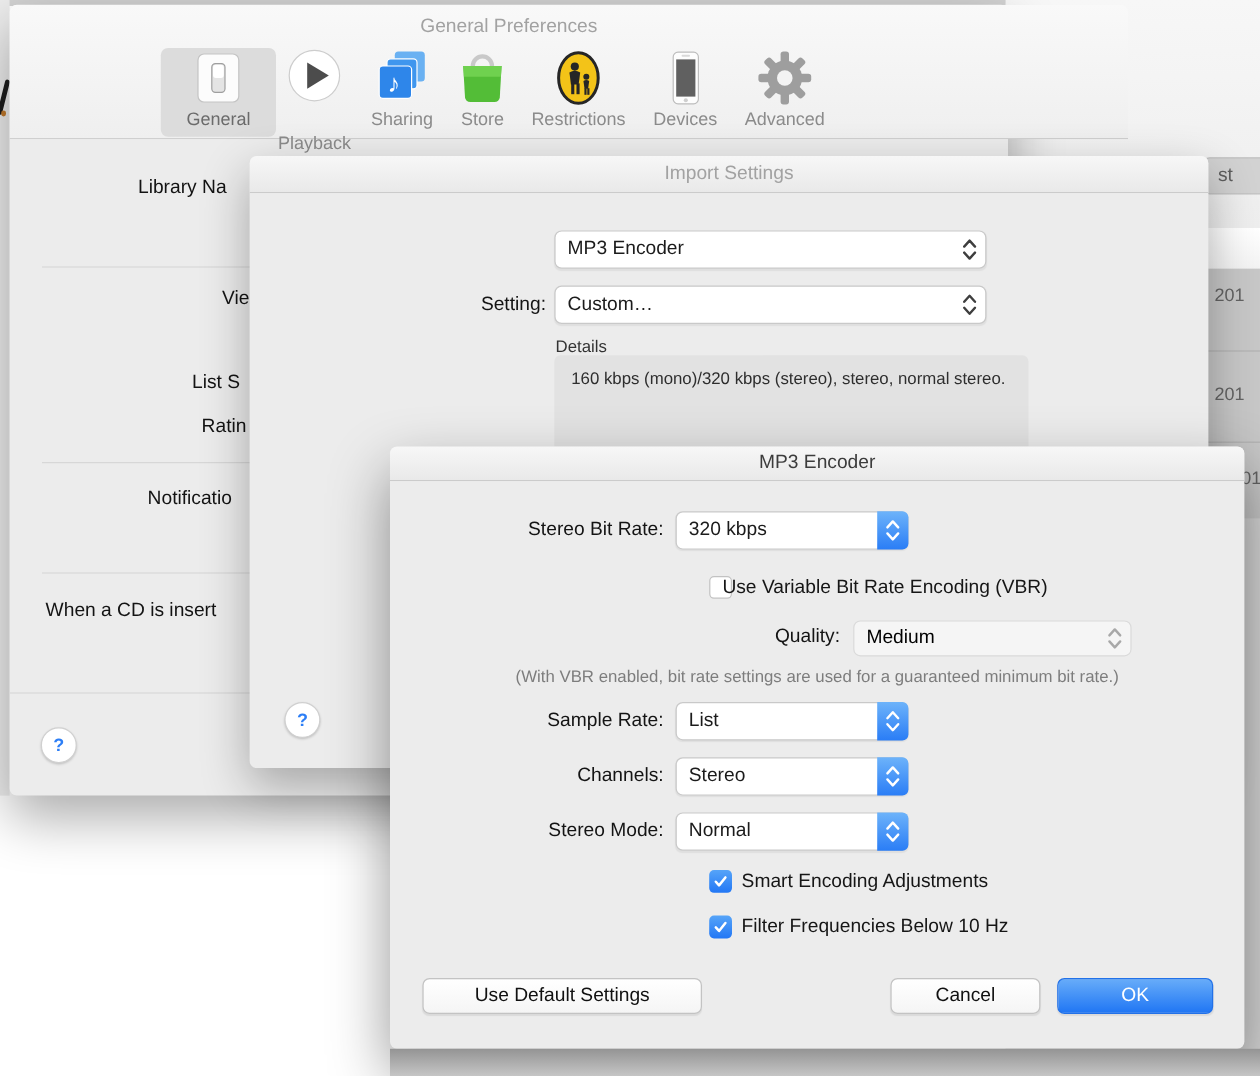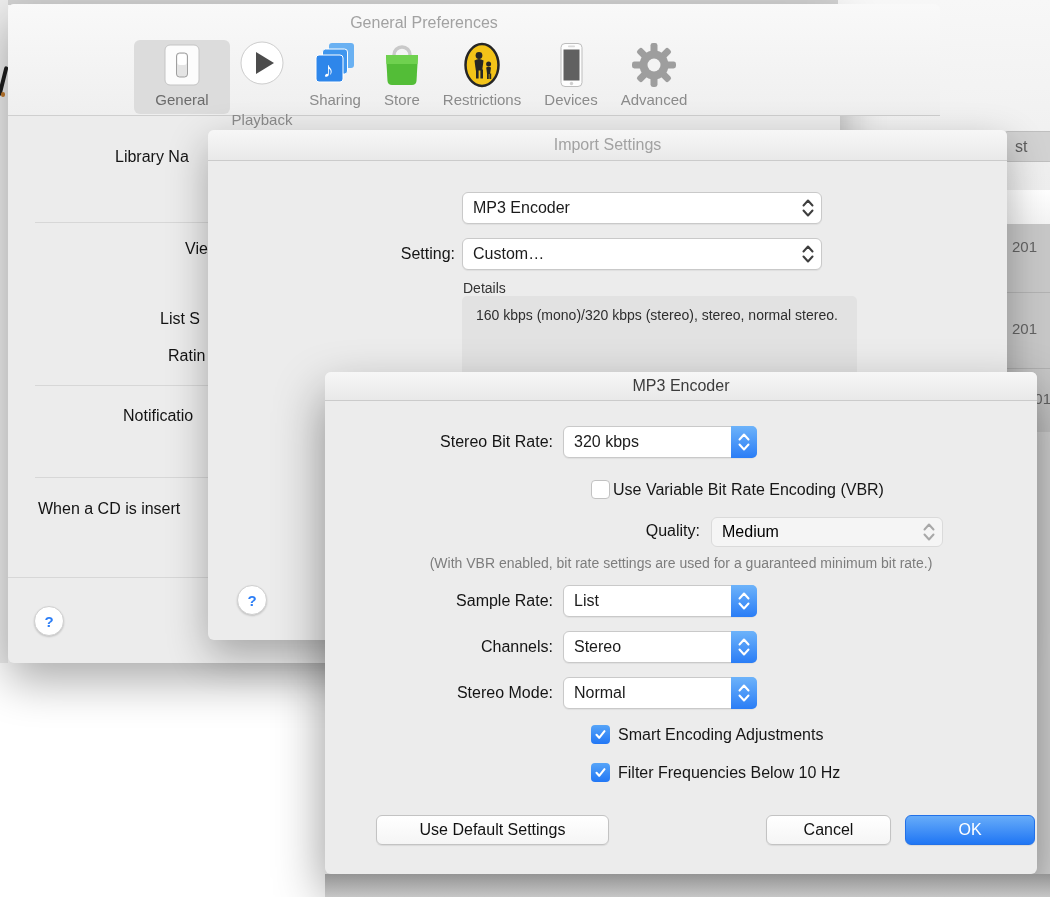--- a/index.html
+++ b/index.html
@@ -44,21 +44,21 @@
   .popup.disabled .popup-text{color:#000000;}
 
   .cb{position:absolute;width:19px;height:19px;border-radius:4px;background:#fff;
       border:1px solid #c2c2c2;box-sizing:border-box;}
   .cb.checked{background:linear-gradient(180deg,#56a4f8,#2277f5);border:none;
       display:flex;align-items:center;justify-content:center;}
   .cblbl{position:absolute;font-size:16px;color:#161616;white-space:nowrap;}
 
   .btn{position:absolute;height:30px;border-radius:6px;background:linear-gradient(180deg,#ffffff,#f5f5f5);
       border:1px solid #c3c3c3;box-shadow:0 1px 1px rgba(0,0,0,.08);font-size:16px;color:#111;
-      display:flex;align-items:center;justify-content:center;box-sizing:border-box;white-space:nowrap;margin-left:24px;}
+      display:flex;align-items:center;justify-content:center;box-sizing:border-box;white-space:nowrap;}
   .btn.primary{background:linear-gradient(180deg,#67acf9,#2076f4);border-color:#2271e8;color:#fff;}
 
   .help{position:absolute;width:28px;height:28px;border-radius:50%;background:#fff;border:1px solid #d0d0d0;
       box-shadow:0 1px 2px rgba(0,0,0,.18);color:#2c7ef6;font-size:15px;font-weight:bold;
       display:flex;align-items:center;justify-content:center;}
 
   
   #gp{left:8px;top:4px;width:832px;height:659px;box-shadow:0 18px 45px rgba(0,0,0,.33);}
   #gp-head{position:absolute;left:0;top:0;width:932px;height:111px;border-radius:6px 6px 0 0;
       background:linear-gradient(180deg,#f9f9f9,#efefef);border-bottom:1px solid #cfcfcf;}
@@ -259,21 +259,21 @@
   <div class="popup blue" style="left:238px;top:54px;width:194px;">
     <span class="popup-text">320 kbps</span>
     <span class="popup-cap">
       <svg width="16" height="22" viewBox="0 0 16 22">
           <path d="M3.5 8.5 L8 3.5 L12.5 8.5 M3.5 13.5 L8 18.5 L12.5 13.5" fill="none" stroke="#ffffff" stroke-width="2" stroke-linecap="round" stroke-linejoin="round"></path>
         </svg>
     </span>
   </div>
 
   <div class="cb" style="left:266px;top:108px;"></div>
-  <div class="cblbl" style="left:288px;top:108px;line-height:19px;">Use Variable Bit Rate Encoding (VBR)</div>
+  <div class="cblbl" style="left:277px;top:108px;line-height:19px;">Use Variable Bit Rate Encoding (VBR)</div>
 
   <div class="lbl rlbl" style="left:200px;top:144px;width:175px;line-height:30px;">Quality:</div>
   <div class="popup disabled" style="left:386px;top:145px;width:232px;height:30px;">
     <span class="popup-text">Medium</span>
     <span class="popup-cap">
       <svg width="16" height="22" viewBox="0 0 16 22">
           <path d="M3.5 8.5 L8 3.5 L12.5 8.5 M3.5 13.5 L8 18.5 L12.5 13.5" fill="none" stroke="#a8a8a8" stroke-width="2" stroke-linecap="round" stroke-linejoin="round"></path>
         </svg>
     </span>
   </div>

